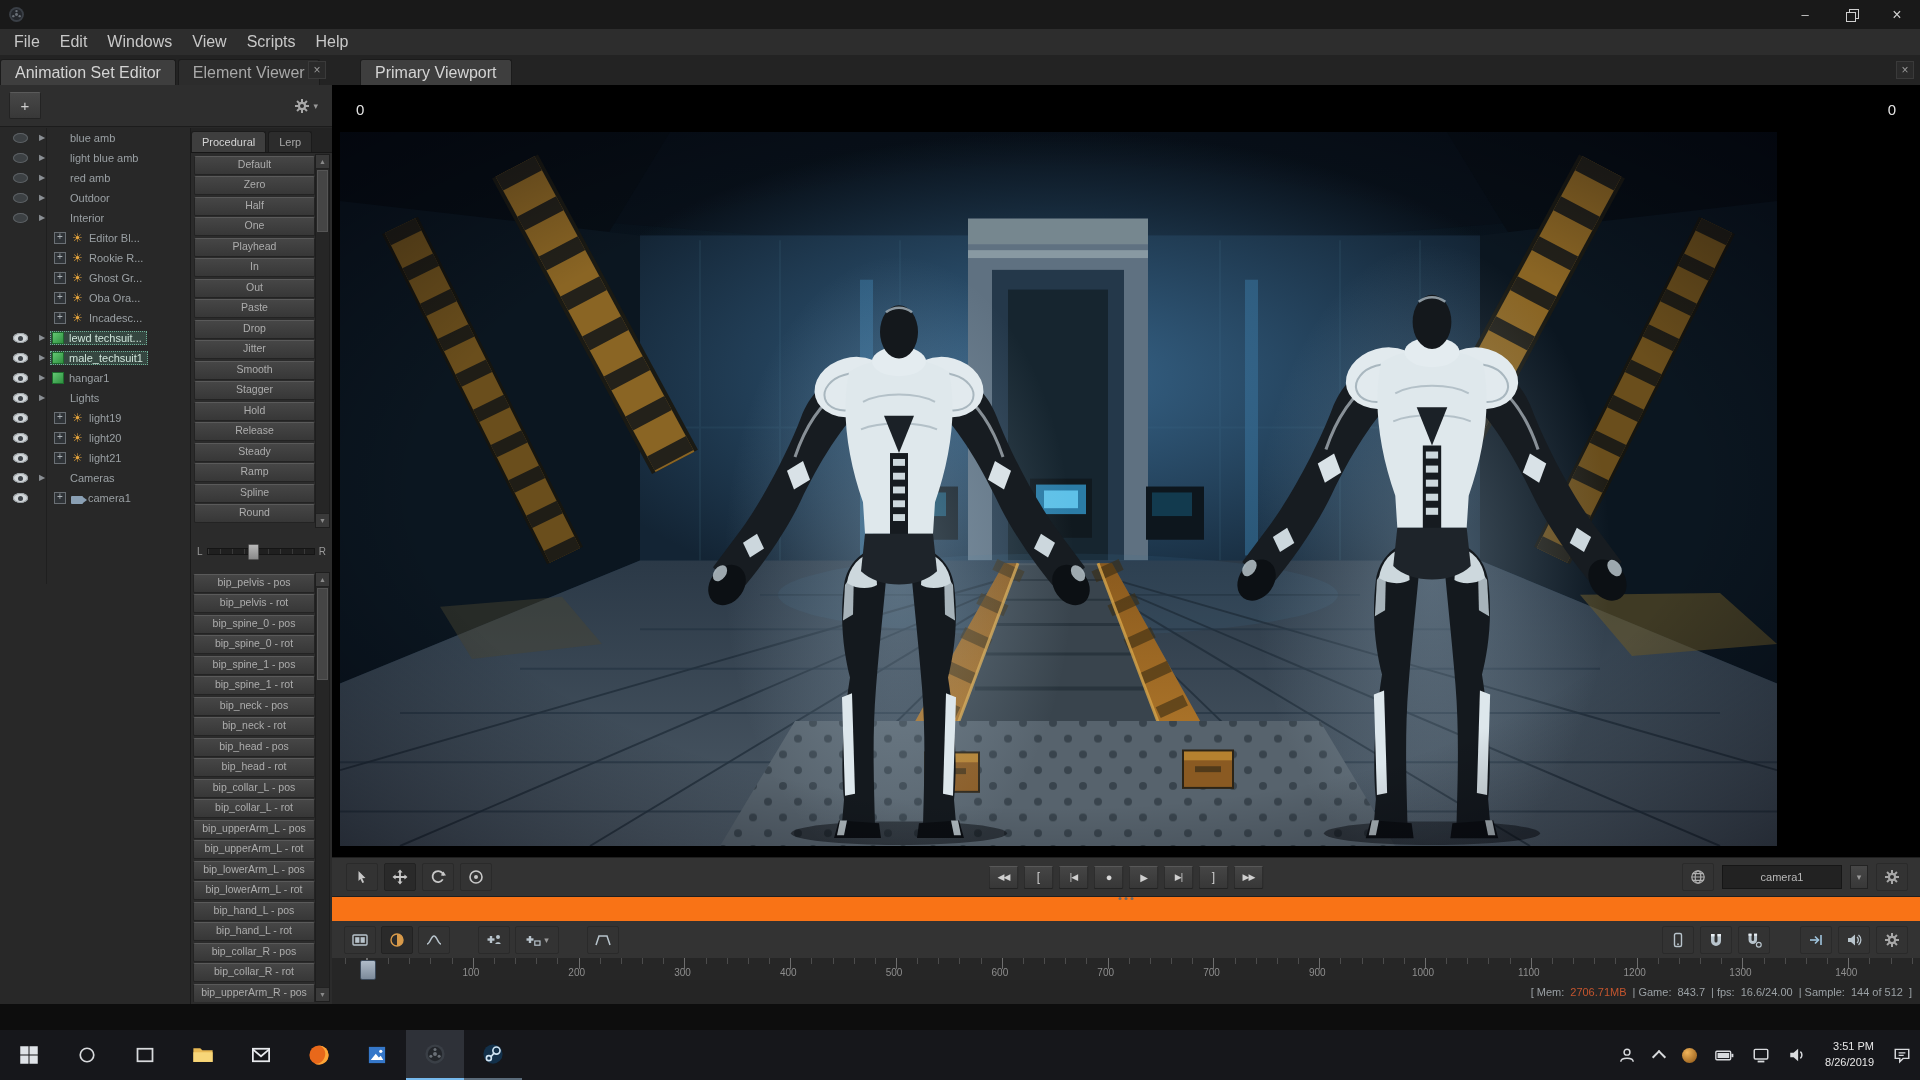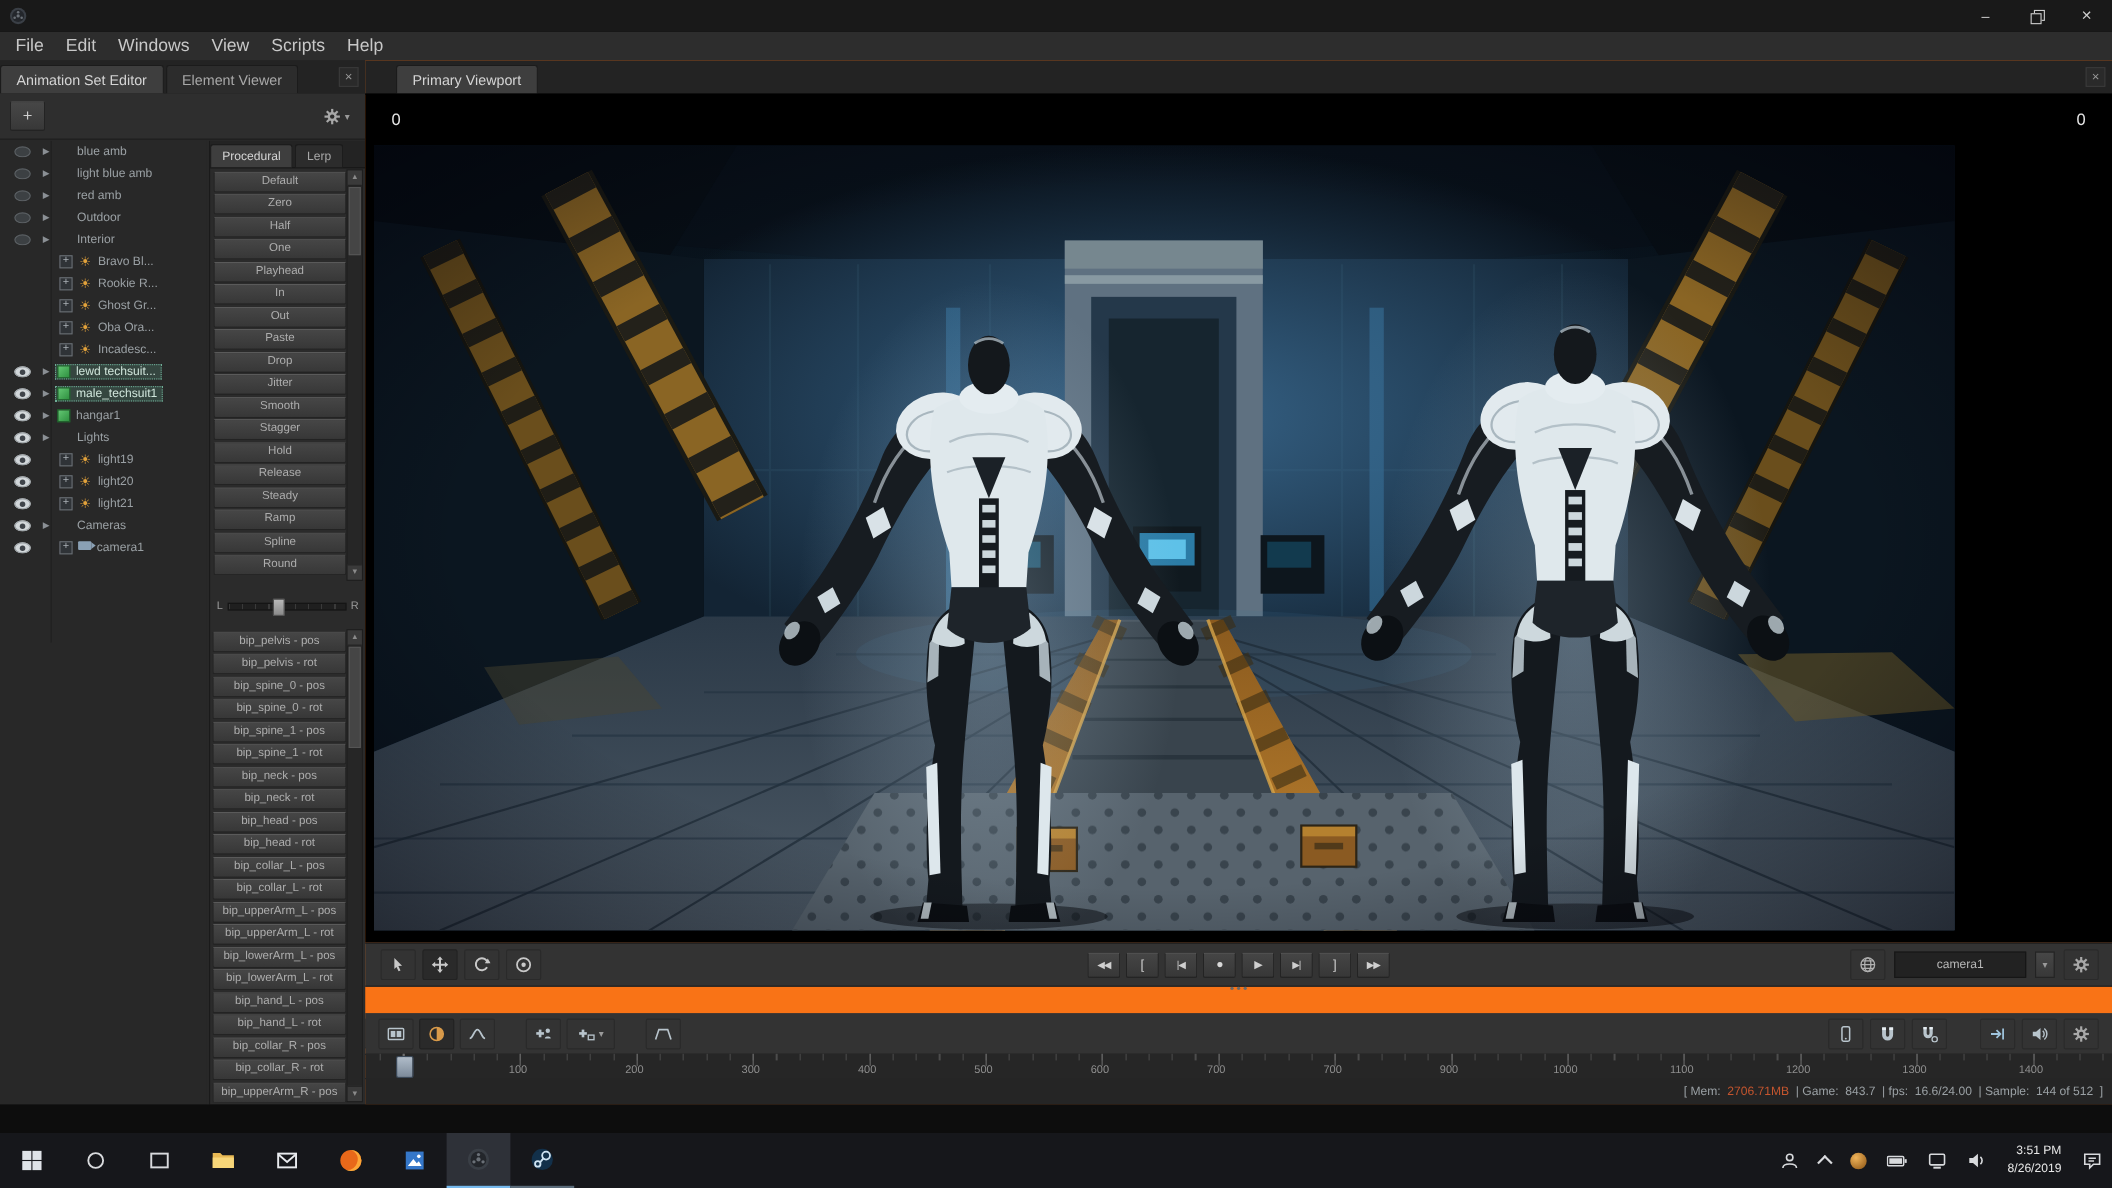--- a/index.html
+++ b/index.html
@@ -15,21 +15,21 @@
   .restore-ic{position:relative;width:11px;height:11px}
   .restore-ic::before{content:"";position:absolute;left:3px;top:0;width:8px;height:8px;border:1px solid #cfcfcf}
   .restore-ic::after{content:"";position:absolute;left:0;top:3px;width:8px;height:8px;border:1px solid #cfcfcf;background:#191919}
 
   
   #menubar{left:0;top:29px;width:1920px;height:26px;background:#2d2d2d;display:flex;align-items:stretch;border-bottom:1px solid #1d1d1d;padding-left:4px}
   .menu-item{display:flex;align-items:center;padding:0 10px;font-size:16px;color:#c8c8c8}
 
   
   .tabrow{background:#232323;display:flex;align-items:flex-end;border-bottom:1px solid #171717;position:relative}
-  .tab{height:82%;display:flex;align-items:center;padding:0 14px;font-size:13px;color:#a8a8a8;background:#2c2c2c;border:1px solid #1b1b1b;border-bottom:none;border-radius:3px 3px 0 0;margin:0 2px 0 0;white-space:nowrap;overflow:hidden}
+  .tab{height:82%;display:flex;align-items:center;padding:0 14px;font-size:16px;color:#a8a8a8;background:#2c2c2c;border:1px solid #1b1b1b;border-bottom:none;border-radius:3px 3px 0 0;margin:0 2px 0 0;white-space:nowrap;overflow:hidden}
   .tab.active{background:#3e3e3e;color:#d4d4d4}
   .tab-close{position:absolute;right:6px;top:50%;transform:translateY(-50%);width:16px;height:16px;display:flex;align-items:center;justify-content:center;color:#9a9a9a;font-size:12px;border:1px solid #3a3a3a;background:#2a2a2a}
 
   
   #leftpanel{left:0;top:55px;width:332px;height:949px;background:#282828;border-right:1px solid #161616}
   #lp-tabs{left:0;top:0;width:332px;height:30px}
   #lp-toolbar{left:0;top:30px;width:332px;height:41px;background:#2e2e2e;border-bottom:1px solid #1c1c1c;display:flex;align-items:center}
   .sq-btn{width:30px;height:25px;margin-left:9px;background:linear-gradient(#474747,#383838);border:1px solid #232323;border-top-color:#5a5a5a;border-radius:2px;color:#cfcfcf;font-size:15px;display:flex;align-items:center;justify-content:center}
   .gear-group{margin-left:auto;margin-right:14px;display:flex;align-items:center;gap:3px}
   .ic16{width:16px;height:16px}
@@ -40,21 +40,21 @@
   #tree::before{content:"";position:absolute;left:46px;top:0;bottom:48%;width:1px;background:#1f1f1f}
   .tree-row{height:20px;display:flex;align-items:center;font-size:11px;color:#9aa0a4;padding-left:13px;position:relative}
   .eye{width:15px;height:10px;border-radius:50%;position:relative;flex:none;margin-right:8px}
   .eye-dim{background:#3c4043;box-shadow:inset 0 0 0 1px #5c6064}
   .eye-on{background:#d2d7da;box-shadow:inset 0 0 0 1px #9aa0a4}
   .eye-on::after{content:"";position:absolute;left:5px;top:2.5px;width:5px;height:5px;border-radius:50%;background:#3f444a}
   .eye-none{visibility:hidden}
   .exp{width:12px;flex:none;text-align:center;font-size:8px;color:#8a8f94;margin-right:2px;line-height:12px}
   .exp-plus{width:10px;height:10px;border:1px solid #6a6f74;background:#2f3337;color:#aab0b5;font-size:10px;line-height:8px;margin:0 3px 0 1px}
   .tree-row.d-1 .exp{margin-left:18px}
-  .sel-wrap{display:flex;align-items:flex-start;gap:5px;padding:1px 5px 1px 2px}
+  .sel-wrap{display:flex;align-items:flex-end;gap:5px;padding:1px 5px 1px 2px}
   .sel-yes{background:rgba(88,150,128,.28);outline:1px dotted #6fae97;outline-offset:-1px}
   .sel-yes .tree-label{color:#cfe4da}
   .tree-label{white-space:nowrap}
   .node-icon{width:13px;height:12px;flex:none;display:flex;align-items:center;justify-content:center}
   .ic-sun{color:#e2a23b;font-size:12px;line-height:1}
   .ic-cube{width:10px;height:10px;background:linear-gradient(135deg,#63c873,#2f9040);border:1px solid #1e6b2d}
   .ic-camera{position:relative;width:12px;height:8px;background:#8aa0b4;border-radius:1px}
   .ic-camera::after{content:"";position:absolute;right:-4px;top:1px;border-left:4px solid #8aa0b4;border-top:3px solid transparent;border-bottom:3px solid transparent}
   .ic-none{visibility:hidden}
 
@@ -377,21 +377,21 @@
     <span class="sel-wrap sel-no">
       <span class="node-icon ic-none"></span>
       <span class="tree-label">Interior</span>
     </span>
   </div>
         <div class="tree-row d-1">
     <span class="eye eye-none"></span>
     <span class="exp exp-plus">+</span>
     <span class="sel-wrap sel-no">
       <span class="node-icon ic-sun">☀</span>
-      <span class="tree-label">Bravo Bl...</span>
+      <span class="tree-label">Editor Bl...</span>
     </span>
   </div>
         <div class="tree-row d-1">
     <span class="eye eye-none"></span>
     <span class="exp exp-plus">+</span>
     <span class="sel-wrap sel-no">
       <span class="node-icon ic-sun">☀</span>
       <span class="tree-label">Rookie R...</span>
     </span>
   </div>

